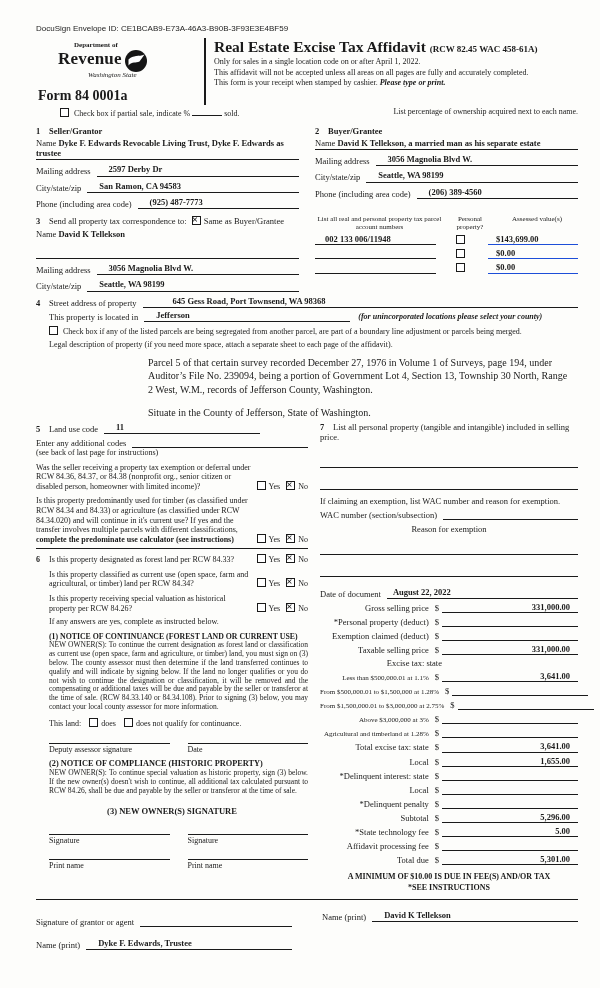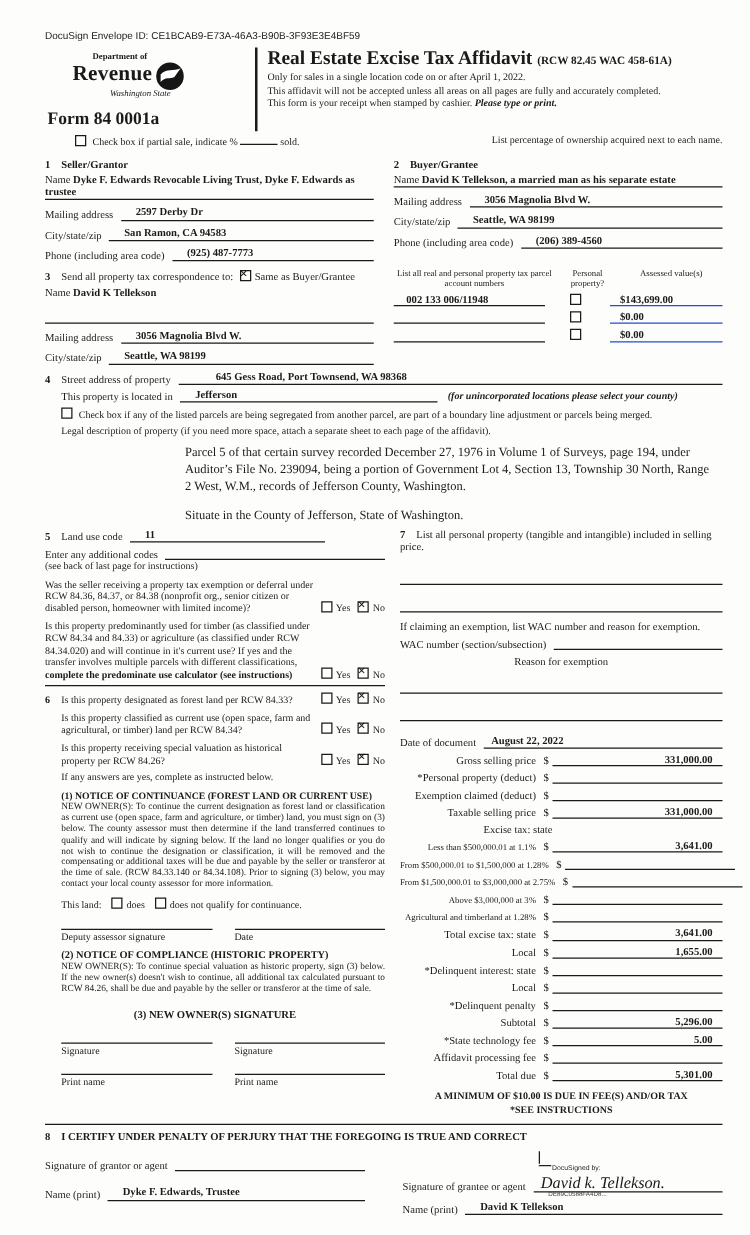--- a/index.html
+++ b/index.html
@@ -467,46 +467,33 @@
       <div class="minnote">
         <div>A MINIMUM OF $10.00 IS DUE IN FEE(S) AND/OR TAX</div>
         <div>*SEE INSTRUCTIONS</div>
       </div>
     </div>
   </div>
 
   <div class="hline" style="margin-top:6px;"></div>
 
   <div>
-    <div class="certify">
-      <span class="sec-num">8</span><span>I CERTIFY UNDER PENALTY OF PERJURY THAT THE FOREGOING IS TRUE AND CORRECT</span>
-    </div>
     <div class="sig8">
       <div class="s8col">
         <div class="s8row">
           <span class="lbl">Signature of grantor or agent</span>
           <span class="fill"></span>
         </div>
         <div class="s8row">
           <span class="lbl">Name (print)</span>
           <span class="fill b">Dyke F. Edwards, Trustee</span>
         </div>
 
       </div>
       <div class="s8col">
-        <div class="s8row" style="margin-top:7px;">
-          <span class="lbl">Signature of grantee or agent</span>
-          <span class="ds">
-            <span class="ds-inner">
-              <div class="ds-label">DocuSigned by:</div>
-              <div class="ds-sig">David k. Tellekson.</div>
-            </span>
-            <span class="ds-id">DE89C0588FA4D8...</span>
-          </span>
-        </div>
         <div class="s8row" style="margin-top:6px;">
           <span class="lbl">Name (print)</span>
           <span class="fill b">David K Tellekson</span>
         </div>
 
       </div>
     </div>
   </div>
 
 </div>

